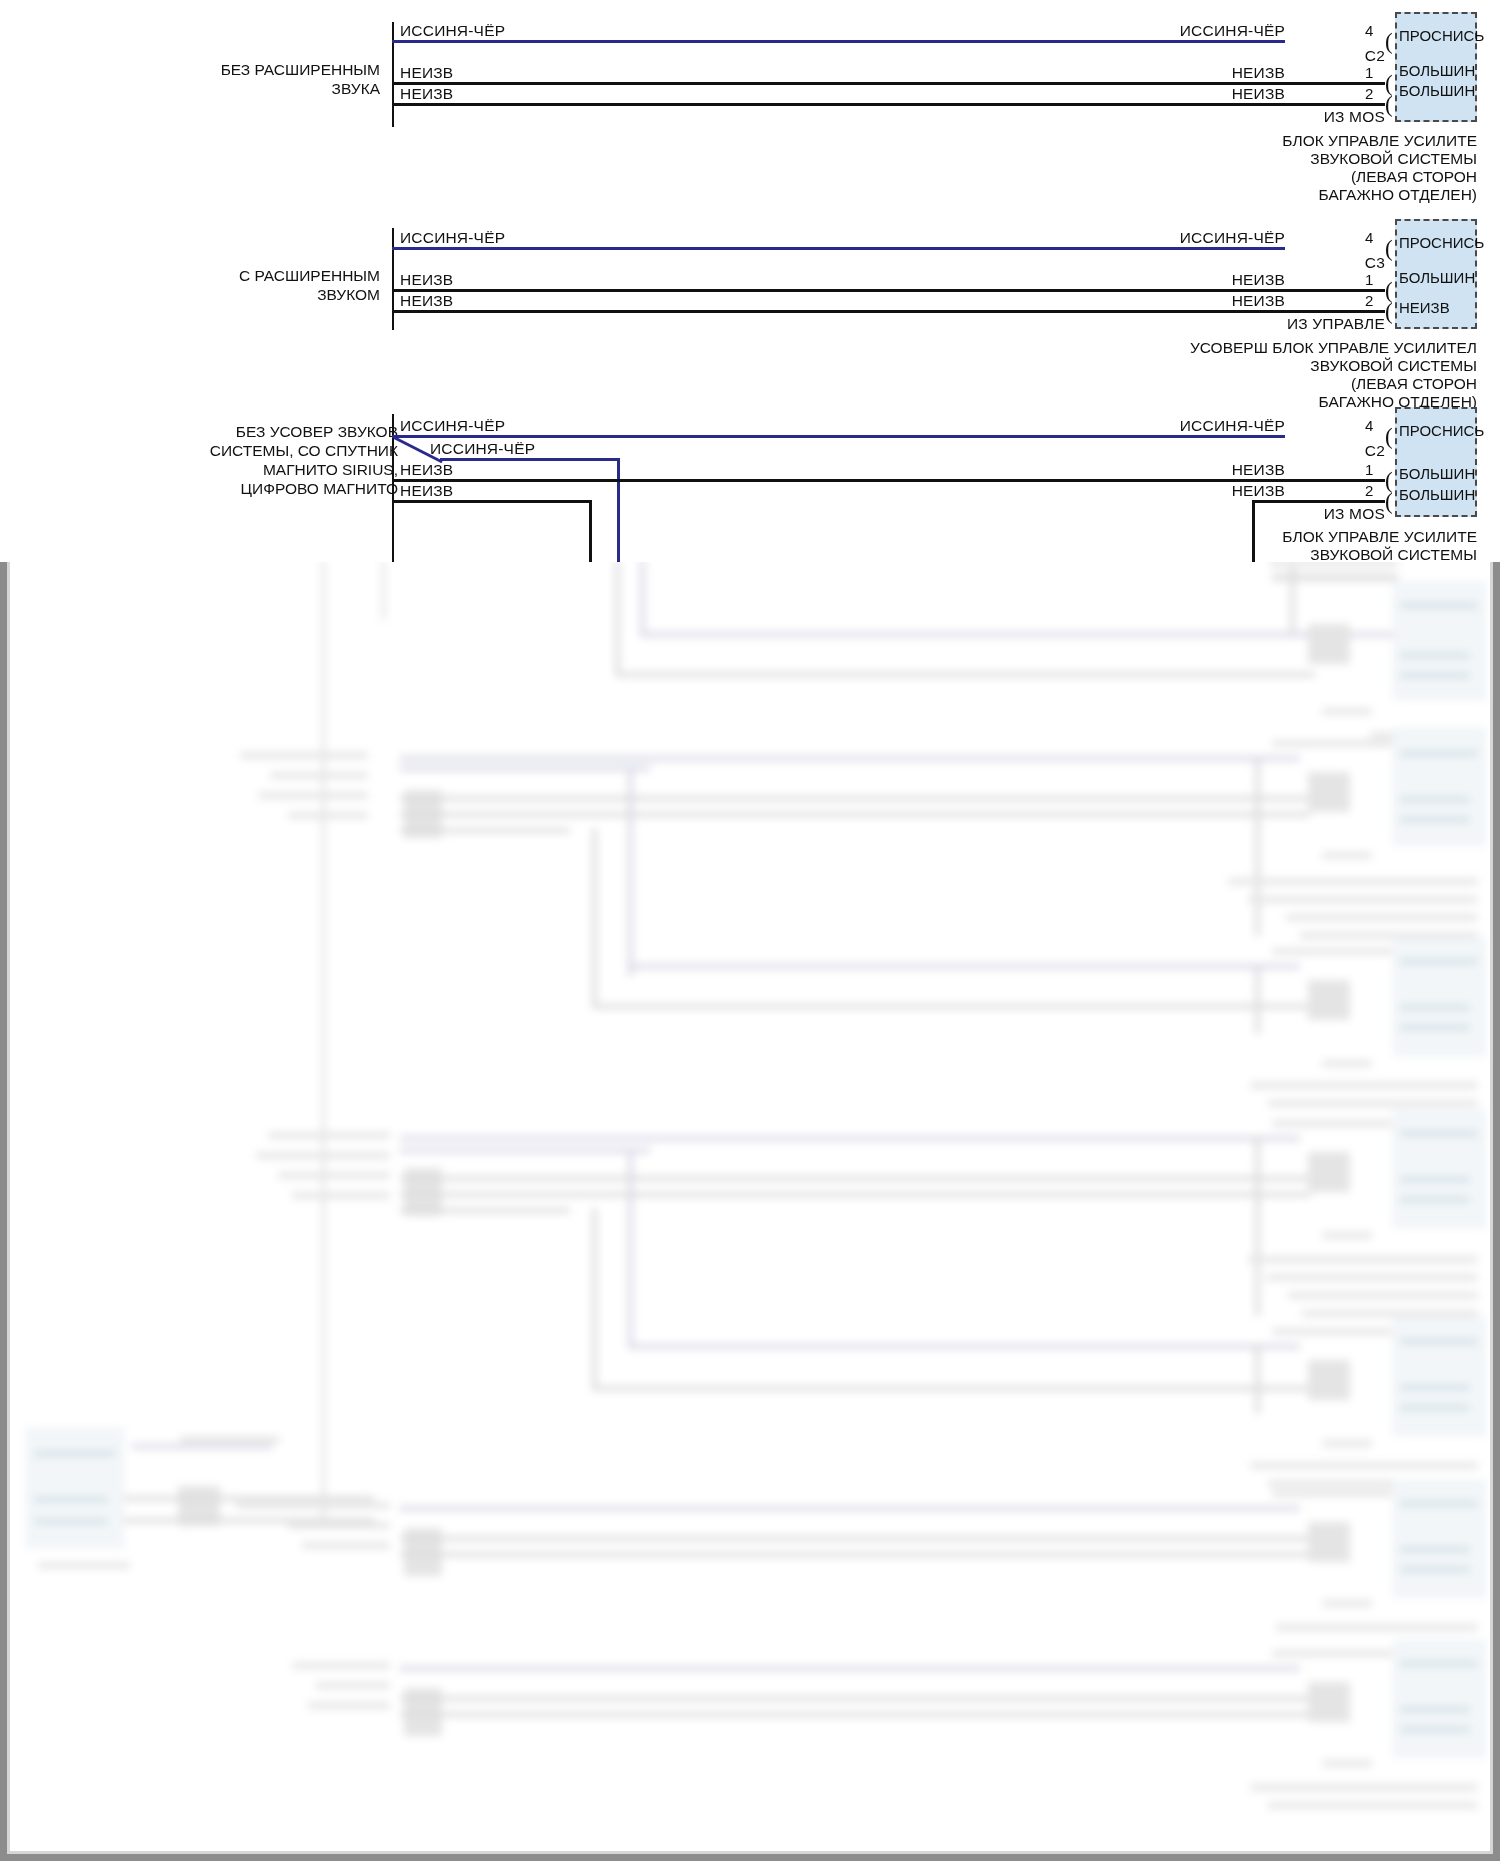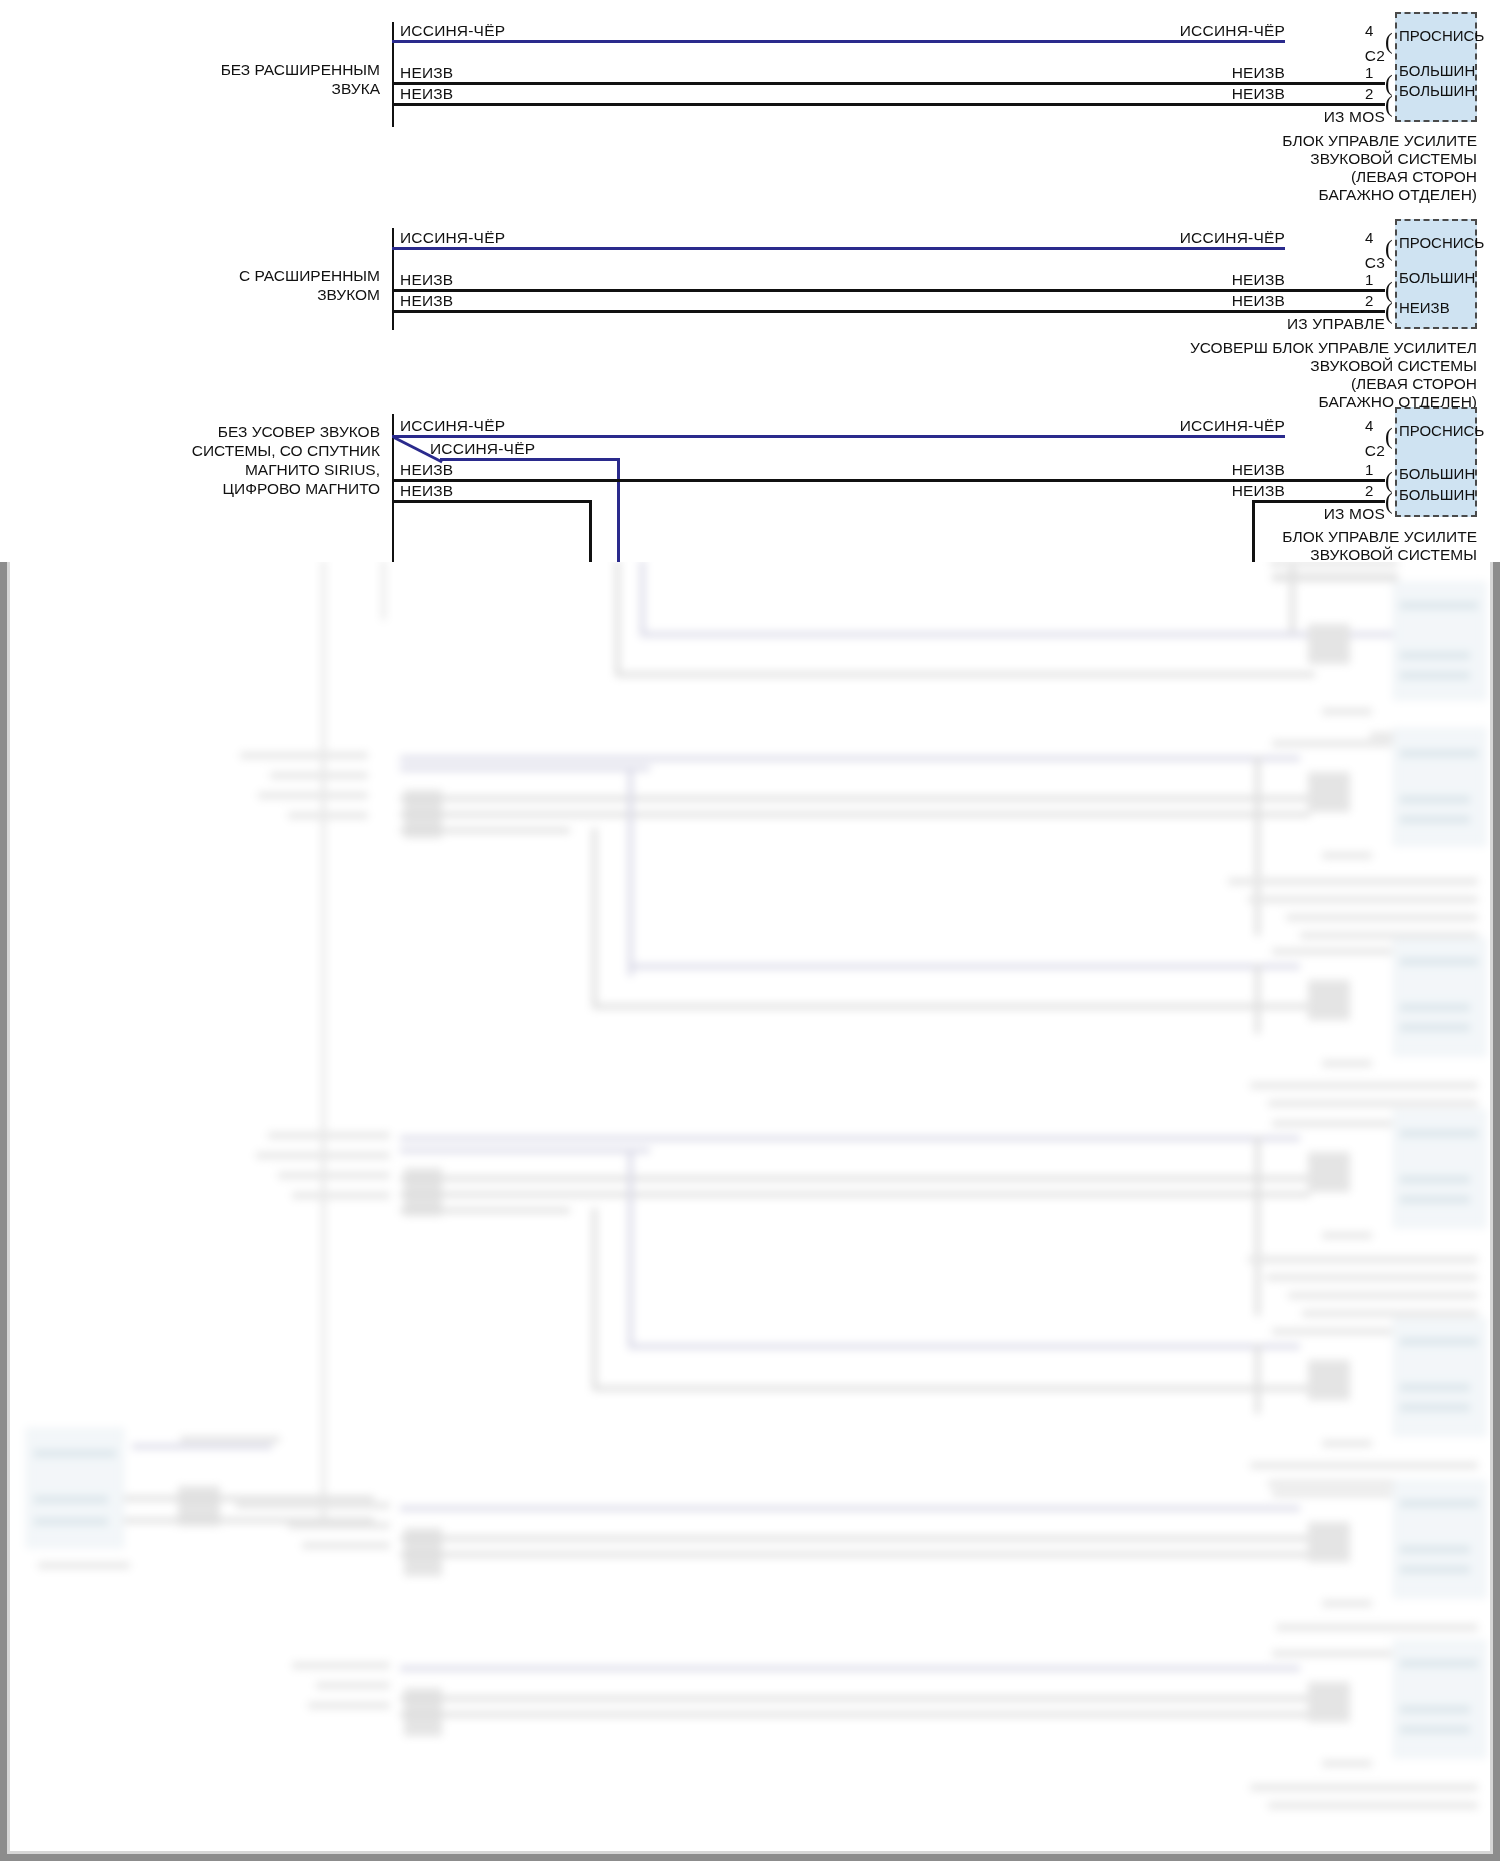--- a/index.html
+++ b/index.html
@@ -371,21 +371,21 @@
 
       <div class="caption" style="left:1000px; top:339px; width:477px;">УСОВЕРШ БЛОК УПРАВЛЕ УСИЛИТЕЛ
 ЗВУКОВОЙ СИСТЕМЫ
 (ЛЕВАЯ СТОРОН
 БАГАЖНО ОТДЕЛЕН)</div>
     </div>
 
     <div>
 
       <div class="vbar" style="left:392px; top:414px; height:148px;"></div>
-      <div class="group-label" style="left:110px; top:422px; width:270px;">БЕЗ УСОВЕР ЗВУКОВ
+      <div class="group-label" style="left:128px; top:422px; width:270px;">БЕЗ УСОВЕР ЗВУКОВ
 СИСТЕМЫ, СО СПУТНИК
 МАГНИТО SIRIUS,
 ЦИФРОВО МАГНИТО</div>
 
       <div class="lbl" style="left:400px; top:417px;">ИССИНЯ-ЧЁР</div>
       <div class="wire-blue" style="left:392px; top:435px; width:893px;"></div>
       <div class="lbl r" style="left:1085px; top:417px; width:200px;">ИССИНЯ-ЧЁР</div>
       <div class="pinnum" style="left:1365px; top:417px;">4</div>
       <div class="pin" style="left:1385px; top:425px;">(</div>
       <div class="lbl r" style="left:1230px; top:442px; width:155px;">C2</div>

